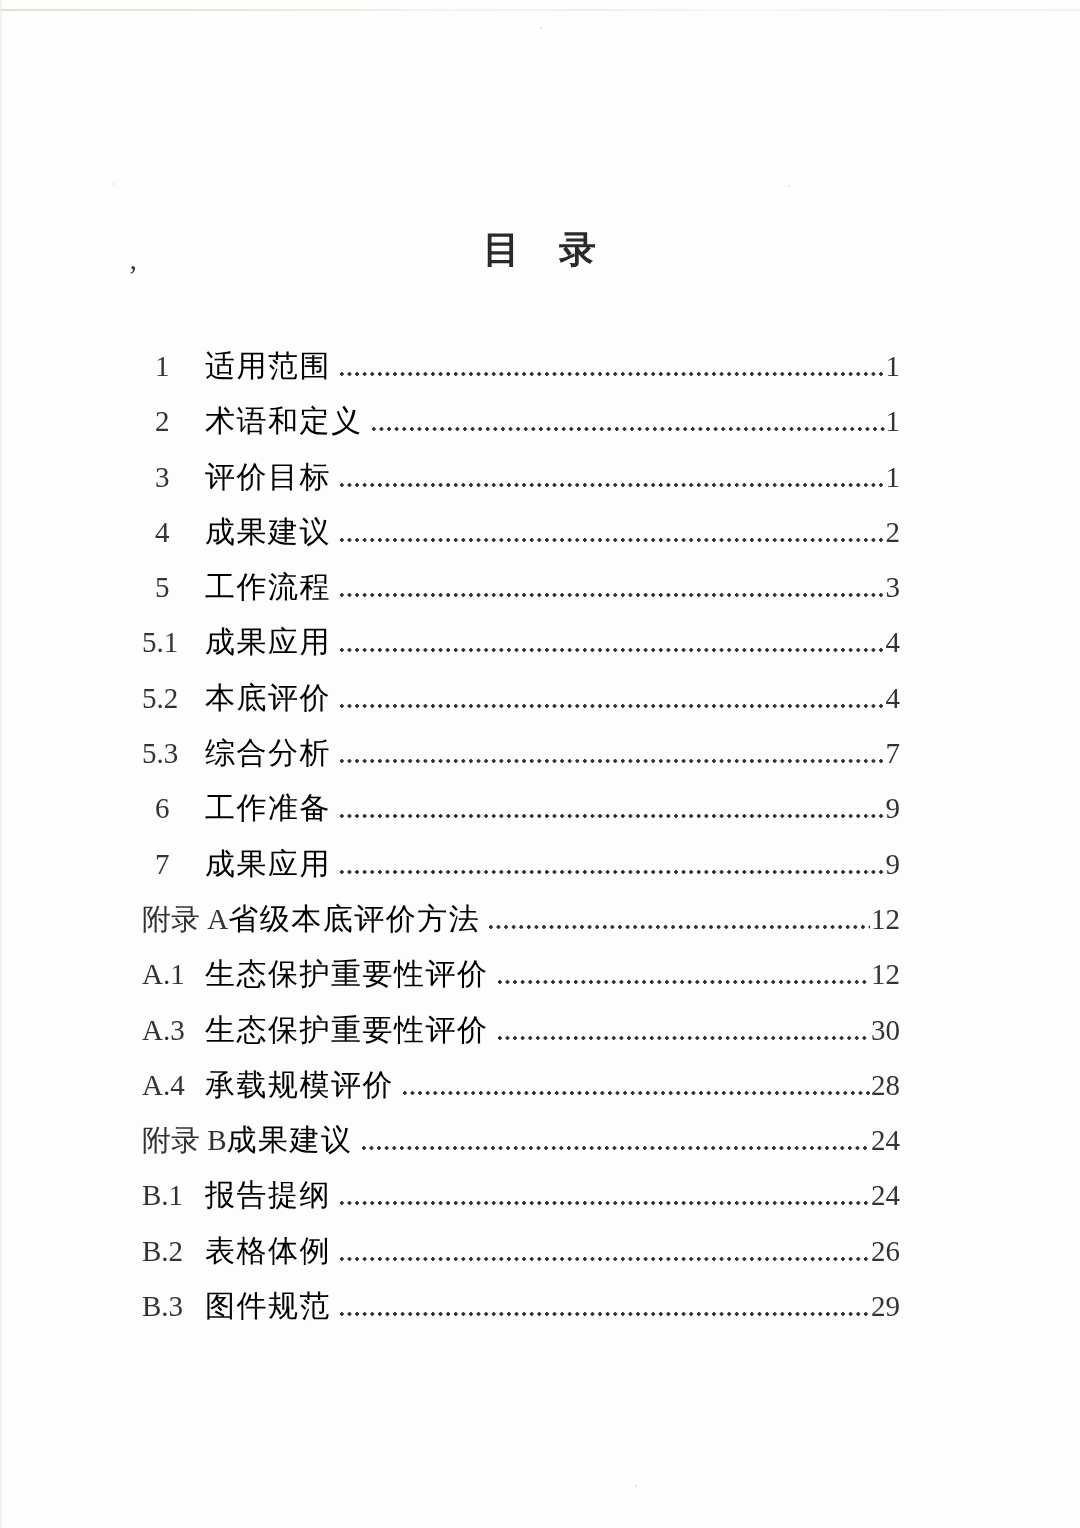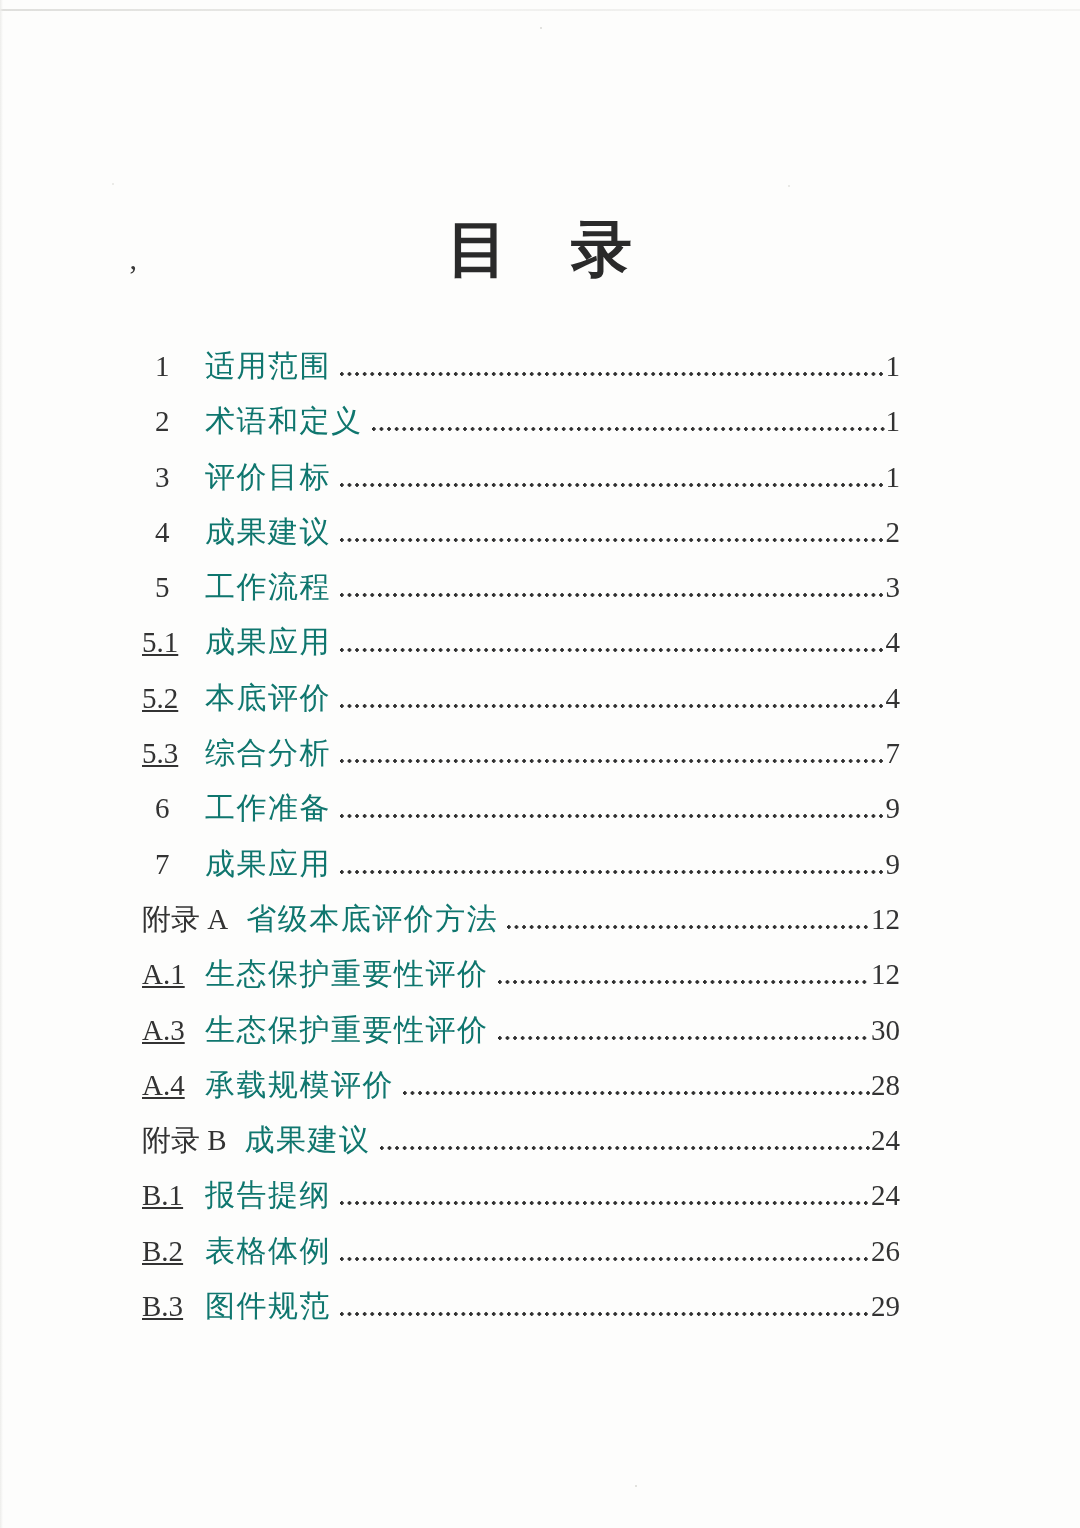--- a/index.html
+++ b/index.html
@@ -46,21 +46,21 @@
   }
   .doc-title {
     position: absolute;
     top: 224px;
     left: 0;
     width: 100%;
     margin: 0;
     text-align: center;
     font-family: "Liberation Serif", "DejaVu Serif", serif;
     font-weight: bold;
-    font-size: 61px;
+    font-size: 37px;
     line-height: 52px;
     color: #2a2a2a;
     letter-spacing: 1px;
   }
   .stray {
     position: absolute;
     top: 258px;
     left: 128px;
     font-family: "Liberation Serif", "DejaVu Serif", serif;
     font-size: 30px;
@@ -86,31 +86,29 @@
     flex: none;
     white-space: nowrap;
   }
   .toc-row.top .num {
     width: 50px;
     padding-left: 13px;
   }
   .toc-row.sub .num {
     width: 63px;
     padding-left: 0;
-    text-decoration: underline;
   }
   .toc-row.appendix .num {
     width: auto;
-    margin-right: 18px;
   }
   .toc-row .title {
     font-family: Liberation Sans, sans-serif;
     font-size: 30px;
     line-height: 34px;
-    color: #0f766e;
+    color: #000000;
     letter-spacing: 1.5px;
     flex: none;
     white-space: nowrap;
   }
   .toc-row .dots {
     flex: 1 1 auto;
     height: 4px;
     margin-left: 9px;
     margin-right: 1px;
     background-image: radial-gradient(circle at 1.8px 2px, #2f2f2f 1.55px, rgba(0,0,0,0) 1.95px);

